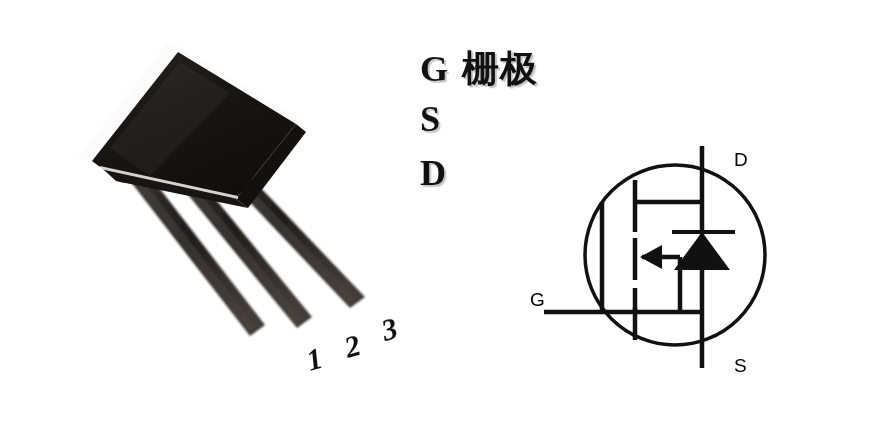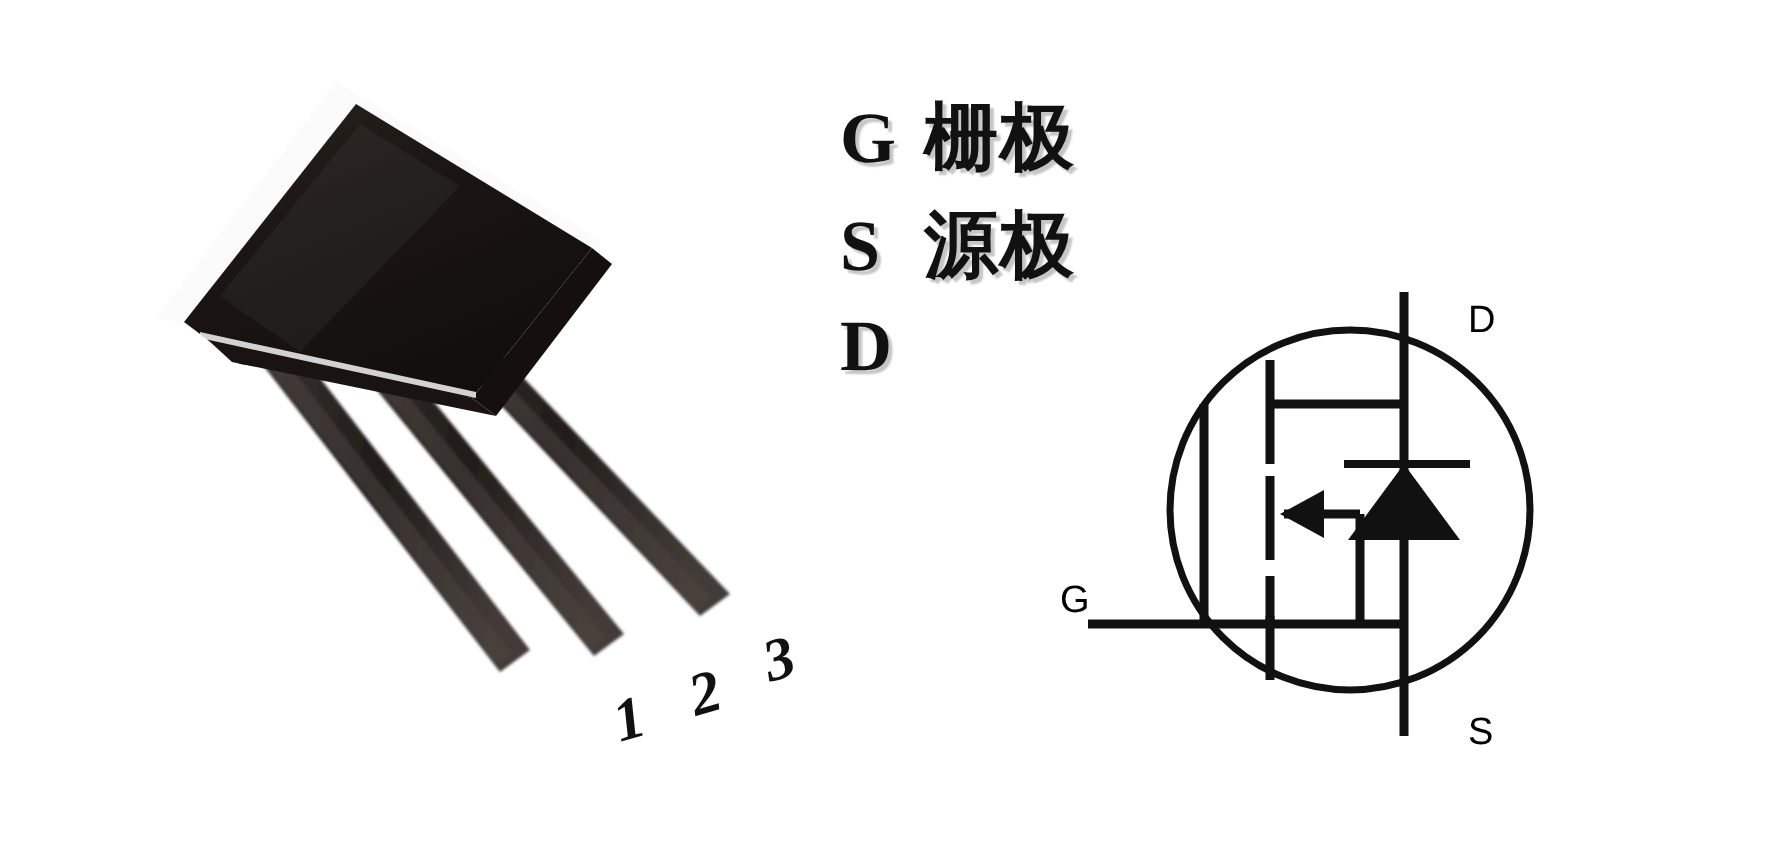--- a/index.html
+++ b/index.html
@@ -145,21 +145,20 @@
 
   <div id="legend">
 
     <div class="legend-row">
       <span class="legend-letter">G</span>
       <span class="legend-cjk">栅极</span>
     </div>
 
     <div class="legend-row">
       <span class="legend-letter">S</span>
-      <span class="legend-cjk">源极</span>
     </div>
 
     <div class="legend-row">
       <span class="legend-letter">D</span>
     </div>
 
   </div>
 
   <div id="symbol">
     <svg width="290" height="270" viewBox="0 0 290 270" xmlns="http://www.w3.org/2000/svg">

